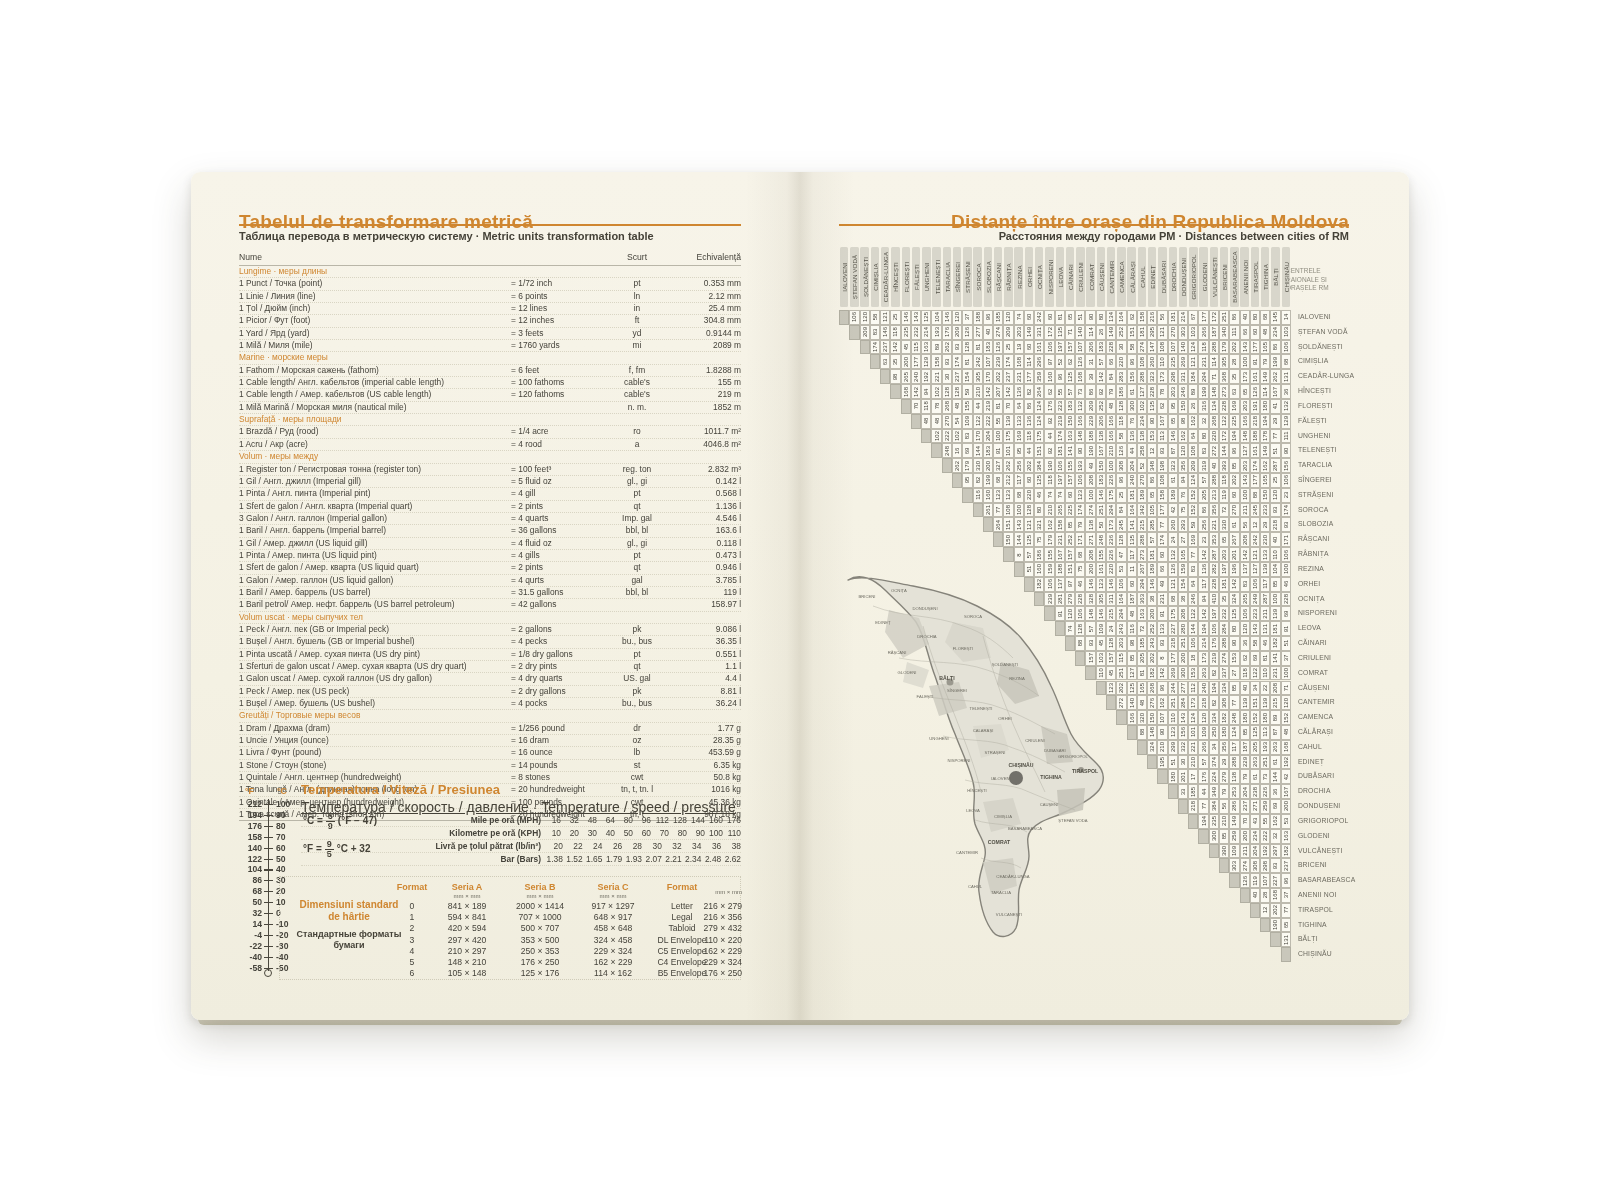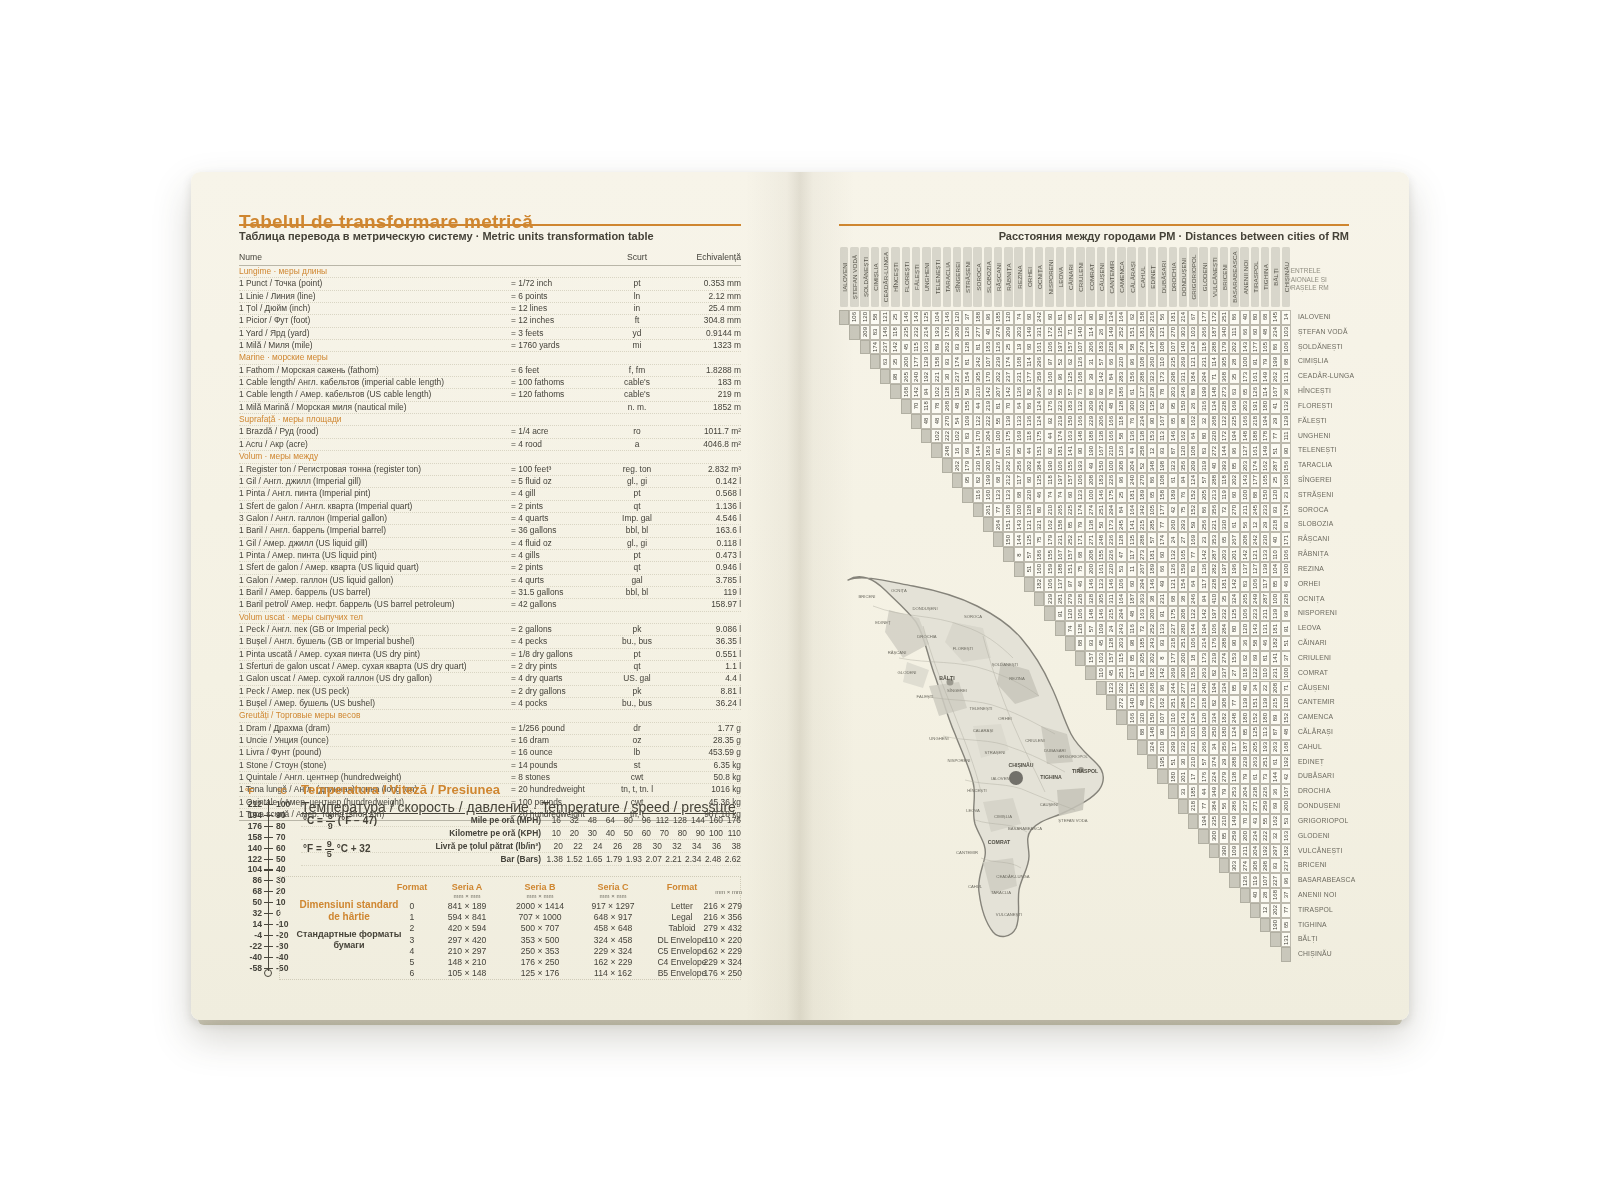--- a/index.html
+++ b/index.html
@@ -120,36 +120,36 @@
         <div class="crow">
           <span class="nm">1 Yard / Ярд (yard)</span>
           <span class="eq">= 3 feets</span>
           <span class="sh">yd</span>
           <span class="vl">0.9144 m</span>
         </div>
         <div class="crow">
           <span class="nm">1 Milă / Миля (mile)</span>
           <span class="eq">= 1760 yards</span>
           <span class="sh">mi</span>
-          <span class="vl">1323 m</span>
+          <span class="vl">2089 m</span>
         </div>
         <div class="crow sec">
           <span class="nm">Marine · морские меры</span>
         </div>
         <div class="crow">
           <span class="nm">1 Fathom / Морская сажень (fathom)</span>
           <span class="eq">= 6  feet</span>
           <span class="sh">f, fm</span>
           <span class="vl">1.8288 m</span>
         </div>
         <div class="crow">
           <span class="nm">1 Cable length/ Англ. кабельтов (imperial cable length)</span>
           <span class="eq">= 100 fathoms</span>
           <span class="sh">cable's</span>
-          <span class="vl">183 m</span>
+          <span class="vl">155 m</span>
         </div>
         <div class="crow">
           <span class="nm">1 Cable length / Амер. кабельтов (US cable length)</span>
           <span class="eq">= 120 fathoms</span>
           <span class="sh">cable's</span>
           <span class="vl">219 m</span>
         </div>
         <div class="crow">
           <span class="nm">1 Milă Marină / Морская миля (nautical mile)</span>
           <span class="eq"></span>
@@ -577,20 +577,21 @@
               <span style="position: absolute; left: 293px; width: 80px; text-align: center;">114 × 162</span>
               <span style="position: absolute; left: 362px; width: 80px; text-align: center;">B5 Envelope</span>
               <span style="position: absolute; left: 392px; width: 70px; text-align: right;">176 × 250</span>
             </div>
           </div>
         </div>
     </div>
   </div>
 
   <div class="page page-right">
+    <h1 class="ptitle right">Distanțe între orașe din Republica Moldova</h1>
     <div class="rule"></div>
     <div class="psub right">Расстояния между городами РМ · Distances between cities of RM</div>
 
     <div id="matrix">
       <div class="corner-label">CENTRELE RAIONALE ȘI ORAȘELE RM</div>
     <div class="mhead" style="left: 0.9px; width: 8.47px;">
           <span>IALOVENI</span>
         </div>
         <div class="mhead" style="left: 11.17px; width: 8.47px;">
           <span>ȘTEFAN VODĂ</span>

